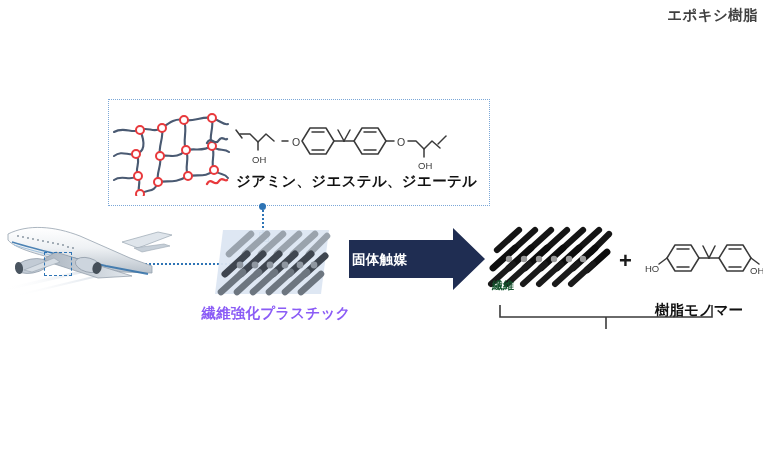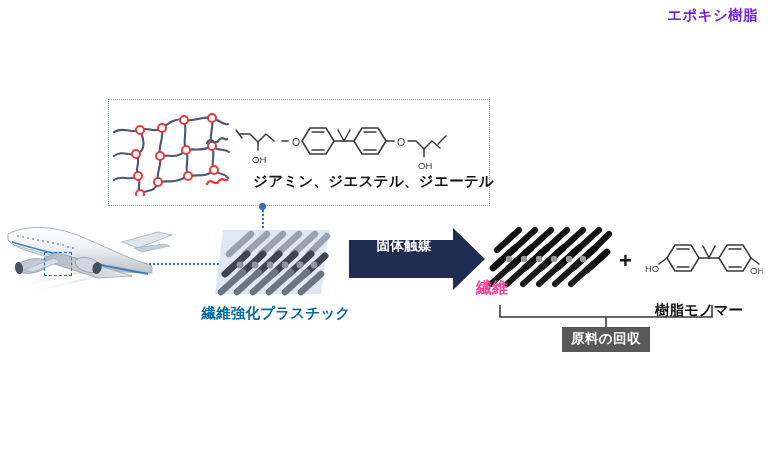--- a/index.html
+++ b/index.html
@@ -13,27 +13,27 @@
 
   
   #callout-box{
     left:108px;top:99px;width:382px;height:107px;
     border:1.6px dotted #7ba7d7;
     background:#ffffff;
     box-sizing:border-box;
   }
   #callout-title{
     right:10px;top:6px;
-    font-size:14.5px;font-weight:bold;color:#6d28d9;
+    font-size:14.5px;font-weight:bold;color:#404040;
     letter-spacing:.4px;white-space:nowrap;
   }
   #network-svg{left:112px;top:104px;}
   #epoxy-svg{left:232px;top:108px;}
   #legend-row{
-    left:205px;top:172px;display:flex;align-items:center;gap:24px;
+    left:205px;top:172px;display:flex;align-items:center;gap:7px;
     white-space:nowrap;
   }
   #legend-text{font-size:14.5px;font-weight:bold;color:#111;letter-spacing:.3px;}
 
   
   .leader{border:0;border-top:2.2px dotted #2e74b5;position:absolute;}
   .leader-v{border:0;border-left:2.2px dotted #2e74b5;position:absolute;}
   .dot{
     position:absolute;width:7px;height:7px;border-radius:50%;
     background:#2e74b5;
@@ -47,39 +47,39 @@
   #plane-svg{left:2px;top:218px;}
   #plane-highlight{
     left:44px;top:252px;width:26px;height:22px;
     border:1.4px dashed #2e74b5;
   }
 
   
   #frp-block{left:207px;top:224px;}
   #frp-label{
     left:196px;top:304px;width:160px;text-align:center;
-    font-size:14.5px;font-weight:bold;color:#0369a1;letter-spacing:.2px;
+    font-size:14.5px;font-weight:bold;color:#8b5cf6;letter-spacing:.2px;
     white-space:nowrap;
   }
 
   
   #catalyst-arrow{left:349px;top:228px;}
   #arrow-text{
-    left:352px;top:238px;width:104px;text-align:center;
+    left:352px;top:252px;width:104px;text-align:left;
     color:#ffffff;font-weight:bold;line-height:1.25;
     pointer-events:none;
   }
   #arrow-line1{font-size:13.5px;letter-spacing:.3px;}
   #arrow-line2{font-size:12px;letter-spacing:-.2px;}
 
   
   #fiber-block{left:487px;top:226px;}
   #fiber-label{
-    left:476px;top:278px;
-    font-size:16px;font-weight:bold;color:#ec4899;white-space:nowrap;
+    left:492px;top:278px;
+    font-size:11px;font-weight:bold;color:#14532d;white-space:nowrap;
   }
   #plus-sign{
     left:619px;top:248px;font-size:22px;font-weight:bold;color:#1a1a1a;
   }
   #monomer-svg{left:645px;top:228px;}
   #monomer-label{
     left:634px;top:301px;width:130px;text-align:center;
     font-size:14.5px;font-weight:bold;color:#111;white-space:nowrap;
   }
 
@@ -362,15 +362,14 @@
     </g>
     <text x="0" y="44" font-size="9.5" fill="#3a3a3a" font-family="Liberation Sans, sans-serif">HO</text>
     <text x="105" y="46" font-size="9.5" fill="#3a3a3a" font-family="Liberation Sans, sans-serif">OH</text>
   </svg>
   <div class="abs" id="monomer-label">樹脂モノマー</div>
 
   <svg class="abs" id="recovery-bracket" width="218" height="30" viewBox="0 0 218 30">
     <path d="M3,2 L3,14 L215,14 L215,2" fill="none" stroke="#3a3a3a" stroke-width="1.6"></path>
     <path d="M109,14 L109,26" fill="none" stroke="#3a3a3a" stroke-width="1.6"></path>
   </svg>
-  <div class="abs" id="recovery-badge">原料の回収</div>
 
 </div>
 
 </body></html>

